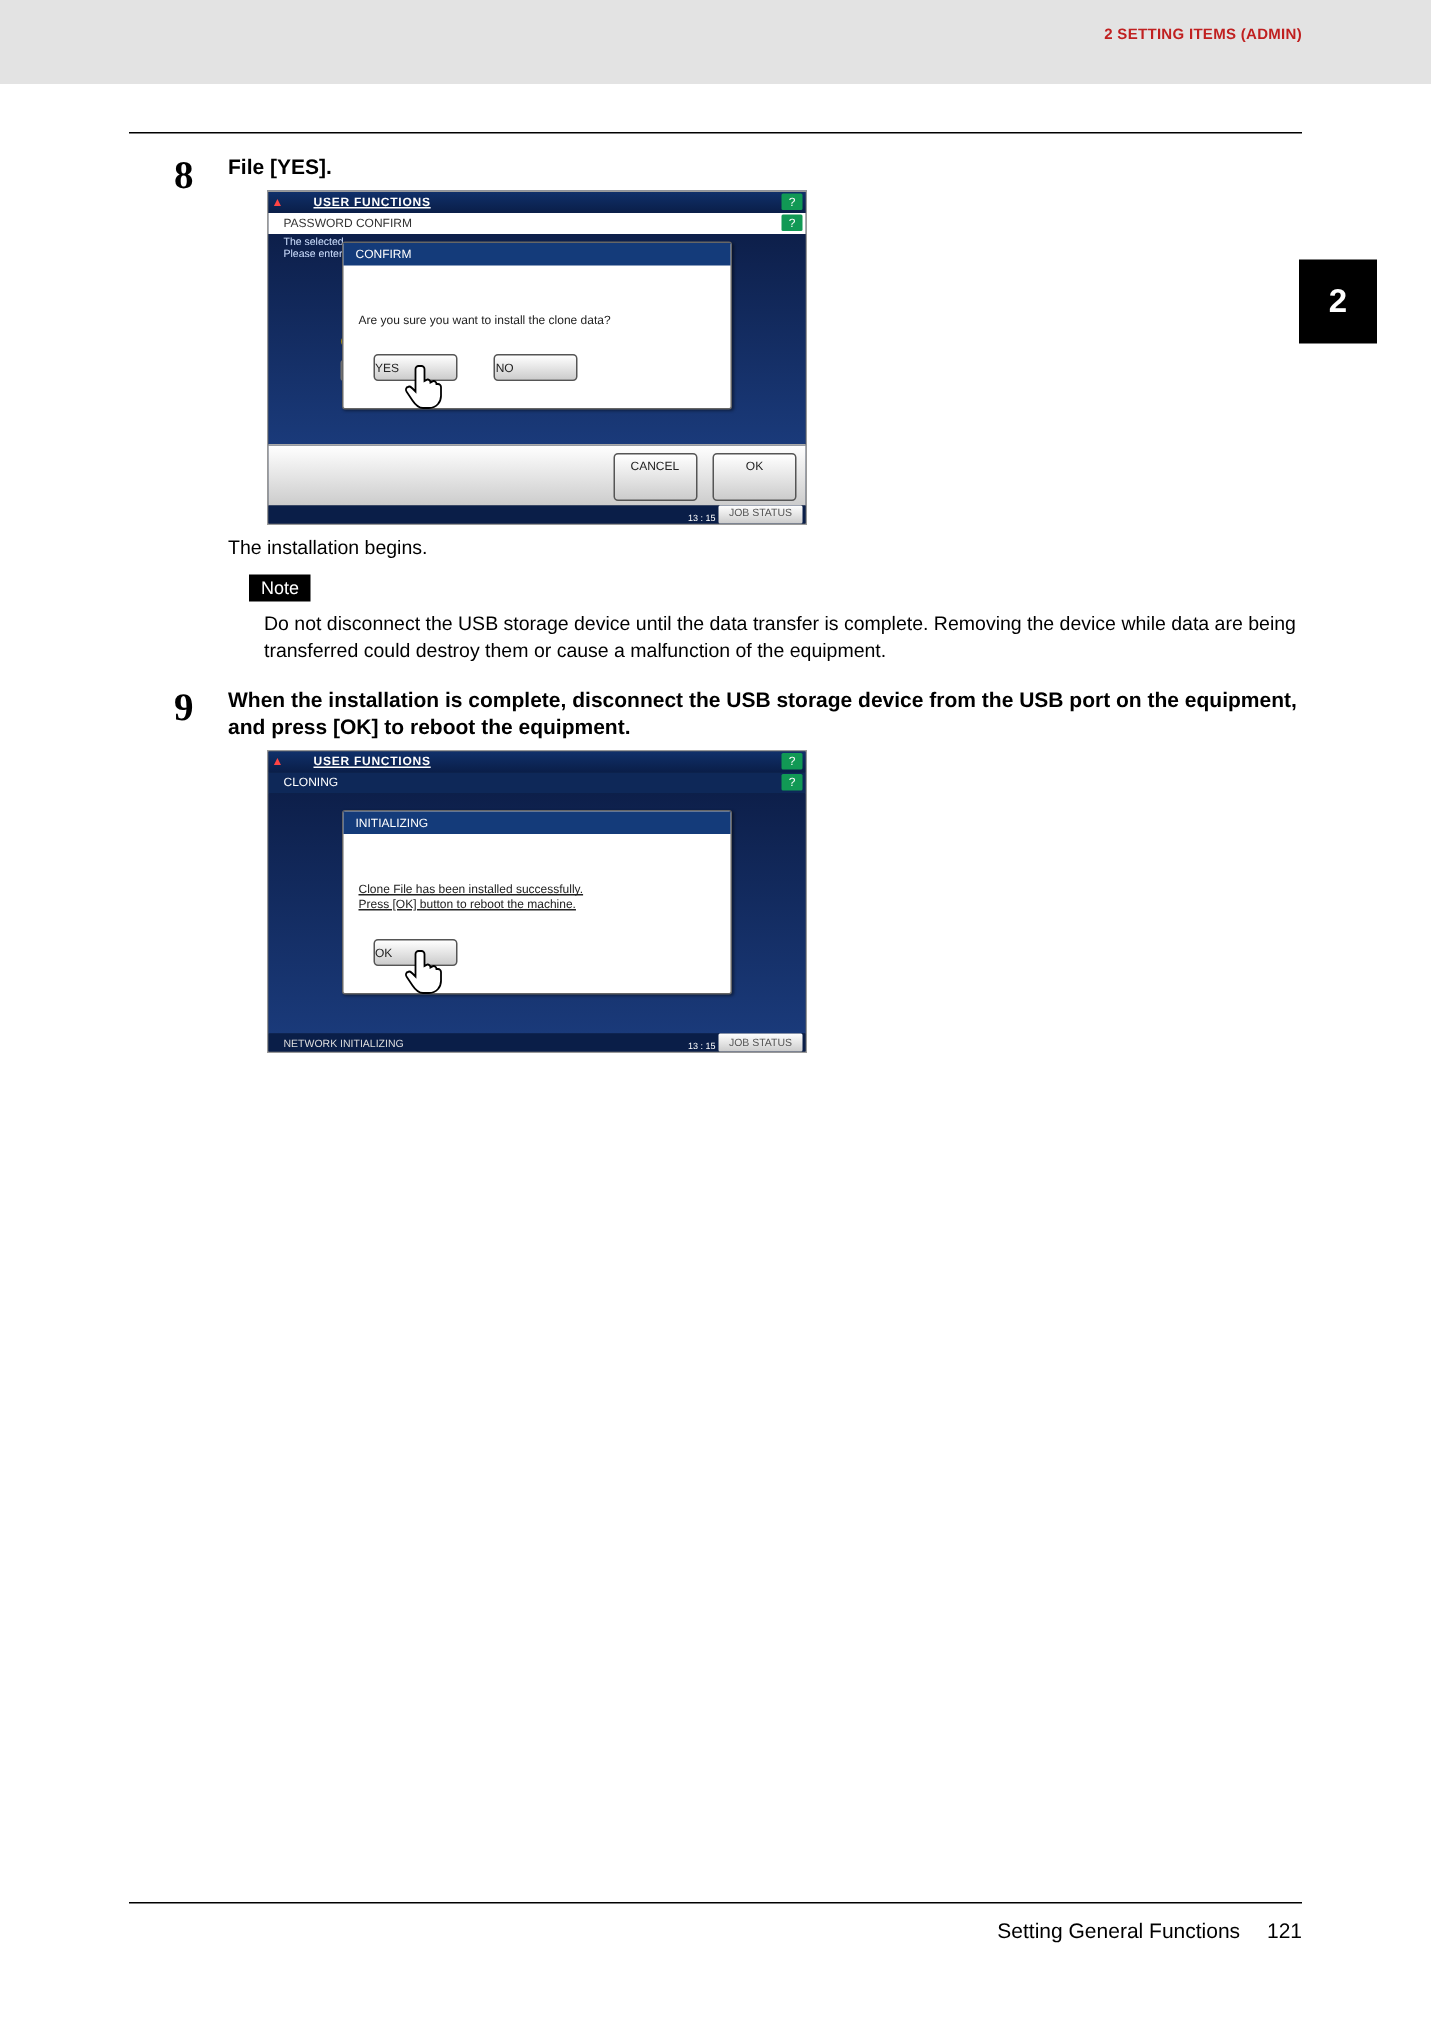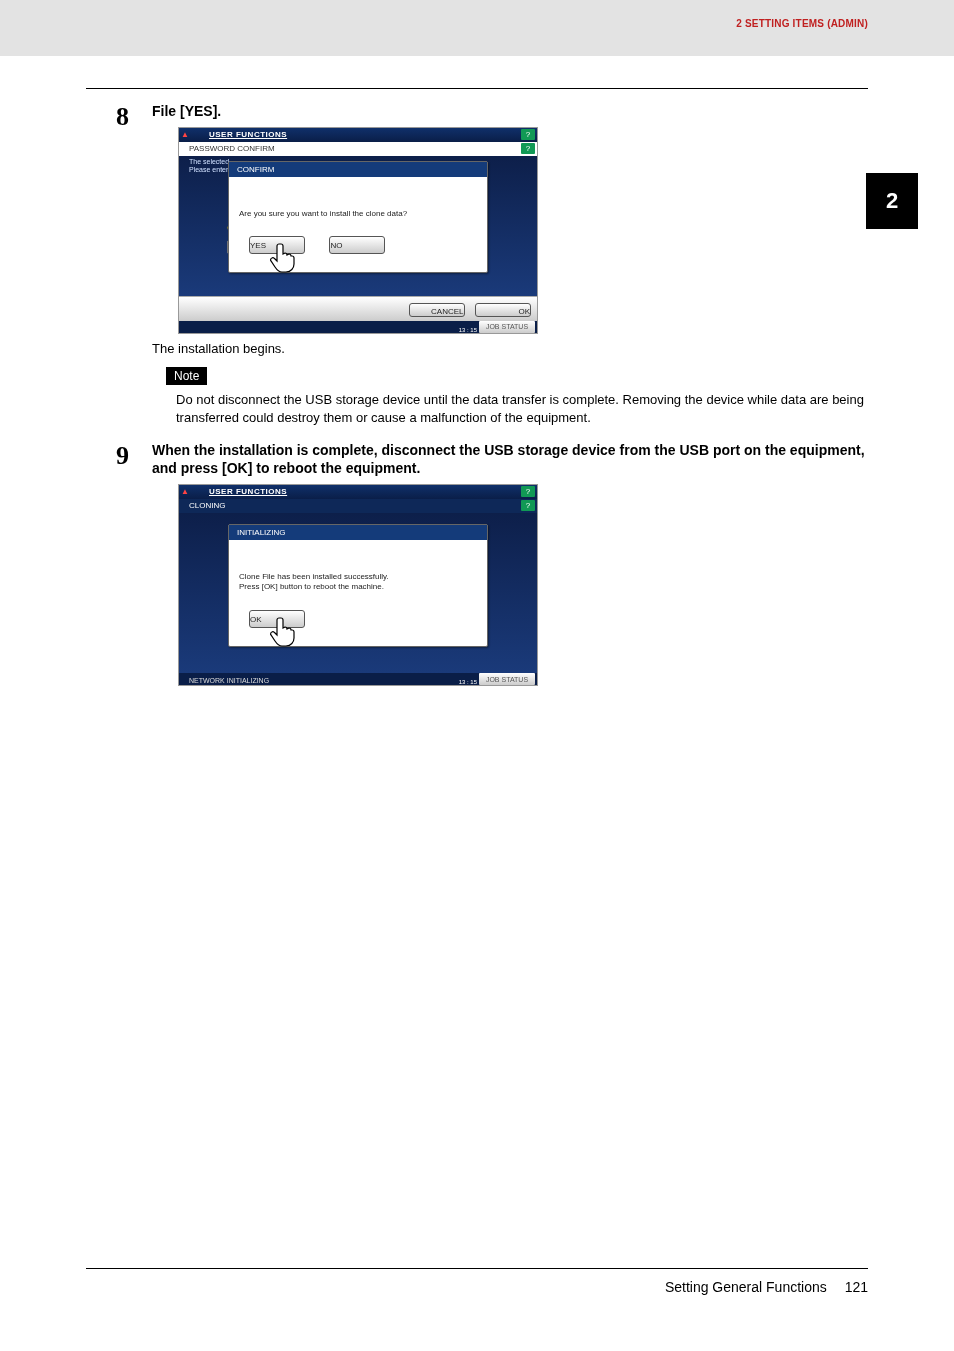--- a/index.html
+++ b/index.html
@@ -24,24 +24,24 @@
   .ss-help { position: absolute; right: 2px; top: 1px; width: 14px; height: 11px; background: #119955; color: #fff; font-size: 8px; display: flex; align-items: center; justify-content: center; border-radius: 1px; }
   .ss-sub { height: 14px; background: #fff; position: relative; }
   .ss-subtitle { position: absolute; left: 10px; top: 2px; font-size: 8px; color: #333; }
   .ss-help2 { position: absolute; right: 2px; top: 1px; width: 14px; height: 11px; background: #119955; color: #fff; font-size: 8px; display: flex; align-items: center; justify-content: center; border-radius: 1px; }
   .ss-bg { position: relative; background: linear-gradient(#0d1f4a, #1a3a7a); padding: 5px 5px; }
   .ss-hint { color: #cfe0ff; font-size: 7px; position: absolute; left: 10px; top: 2px; line-height: 1.1; }
   .ss-dialog { background: #fff; margin: 10px auto 4px auto; width: 260px; border: 1px solid #666; border-radius: 2px; box-shadow: 1px 1px 2px rgba(0,0,0,.4); position: relative; }
   .ss-dialog-hdr { background: #143b7a; color: #fff; font-size: 8px; padding: 3px 8px; }
   .ss-dialog-body { padding: 32px 10px 18px 10px; text-align: left; }
   .ss-dialog-msg { font-size: 8px; color: #222; }
-  .ss-dialog-msg2 { font-size: 8px; color: #222; line-height: 1.2; }
+  .ss-dialog-msg2 { font-size: 8px; color: #222; line-height: 1.2; text-decoration: underline; }
   .ss-btn { display: inline-block; width: 56px; height: 18px; line-height: 18px; font-size: 8px; background: linear-gradient(#fff,#ccc); border: 1px solid #555; border-radius: 3px; margin: 18px 10px 0 10px; color: #222; }
   .ss-btn-smallrow { text-align: right; padding: 3px 6px; background: linear-gradient(#fff,#ccc); border-top: 1px solid #aaa; }
-  .ss-btn-small { display: inline-block; width: 56px; height: 14px; line-height: 16px; font-size: 8px; background: linear-gradient(#fff,#ccc); border: 1px solid #555; border-radius: 3px; margin-left: 6px; color: #222; text-align: right; }
+  .ss-btn-small { display: inline-block; width: 56px; height: 32px; line-height: 16px; font-size: 8px; background: linear-gradient(#fff,#ccc); border: 1px solid #555; border-radius: 3px; margin-left: 6px; color: #222; text-align: center; }
   .ss-statusbar { background: #0a1e48; height: 12px; position: relative; }
   .ss-status-right { position: absolute; right: 2px; bottom: 0; width: 56px; height: 12px; background: linear-gradient(#fff,#ccc); border-radius: 1px; font-size: 7px; color: #555; display: flex; align-items: center; justify-content: center; }
   .ss-status-time { position: absolute; right: 60px; bottom: 0; color: #fff; font-size: 6px; }
   .ss-status-left { position: absolute; left: 10px; bottom: 1px; color: #dedede; font-size: 7px; }
   .hand-cursor { position: absolute; width: 32px; height: 36px; }
   .hand-cursor svg { width: 100%; height: 100%; }
   .keybox { position: absolute; left: 48px; top: 84px; width: 14px; height: 14px; border: 1px solid #777; background: #eee; border-radius: 2px; }
   .keycircle { position: absolute; left: 48px; top: 66px; font-size: 9px; color: #d6b000; }
   .footer-rule { position: absolute; left: 86px; bottom: 82px; width: 782px; height: 1px; background: #000; }
   .footer-text { position: absolute; right: 86px; bottom: 56px; font-size: 14px; }

